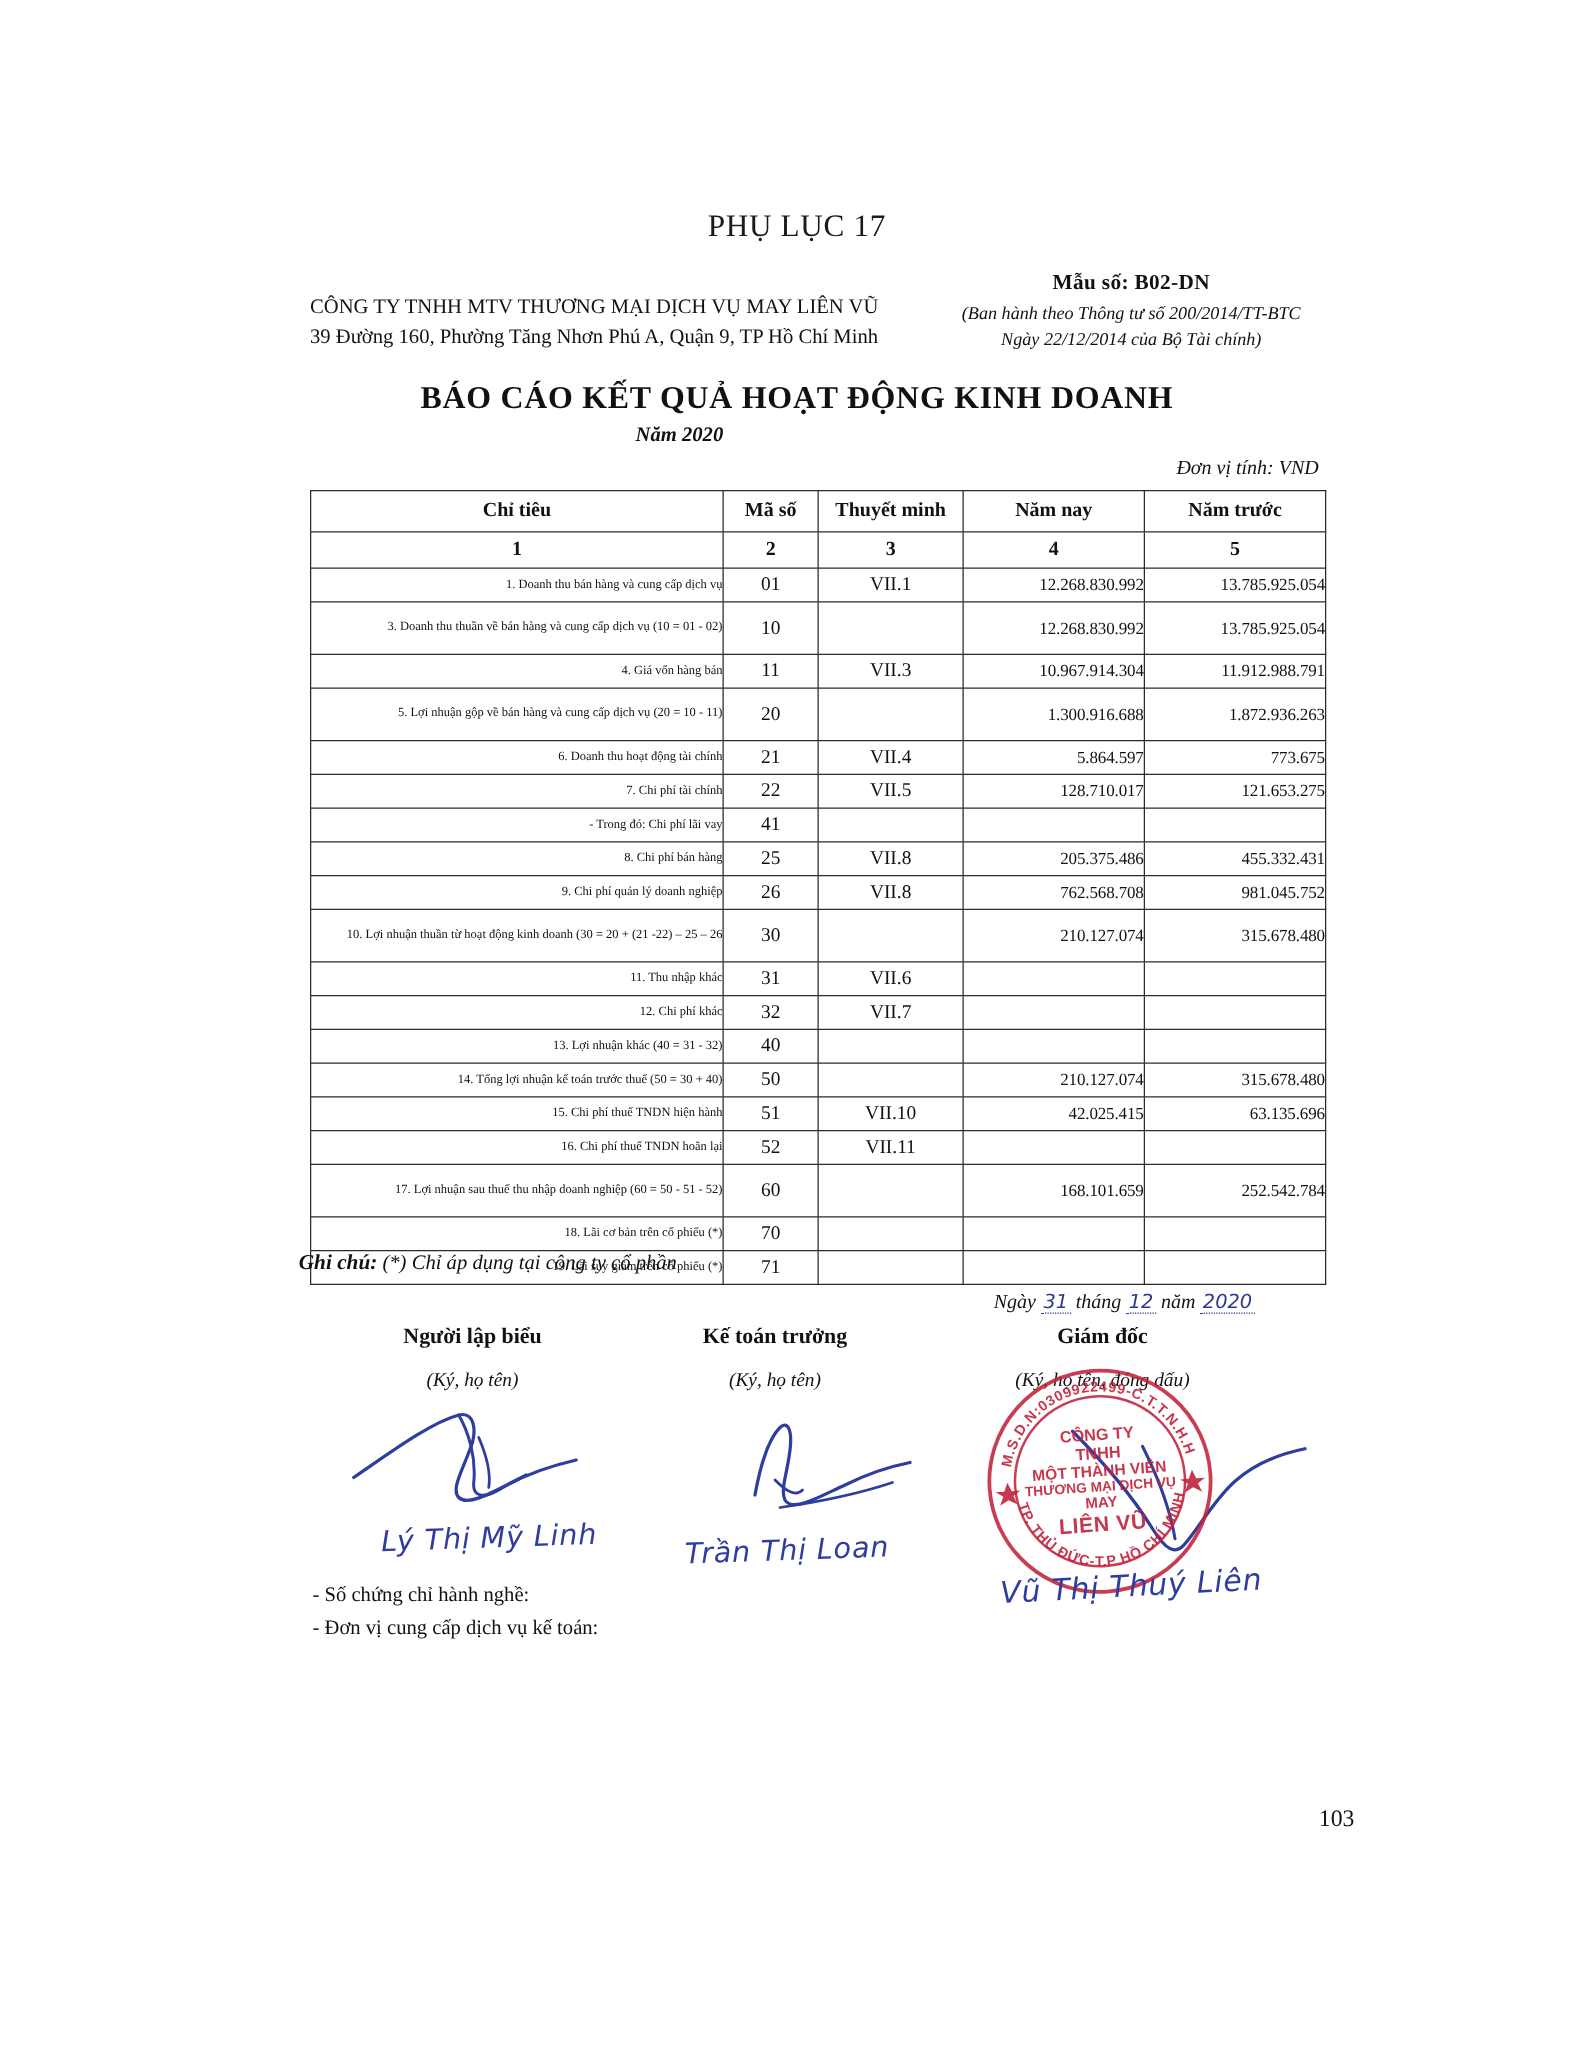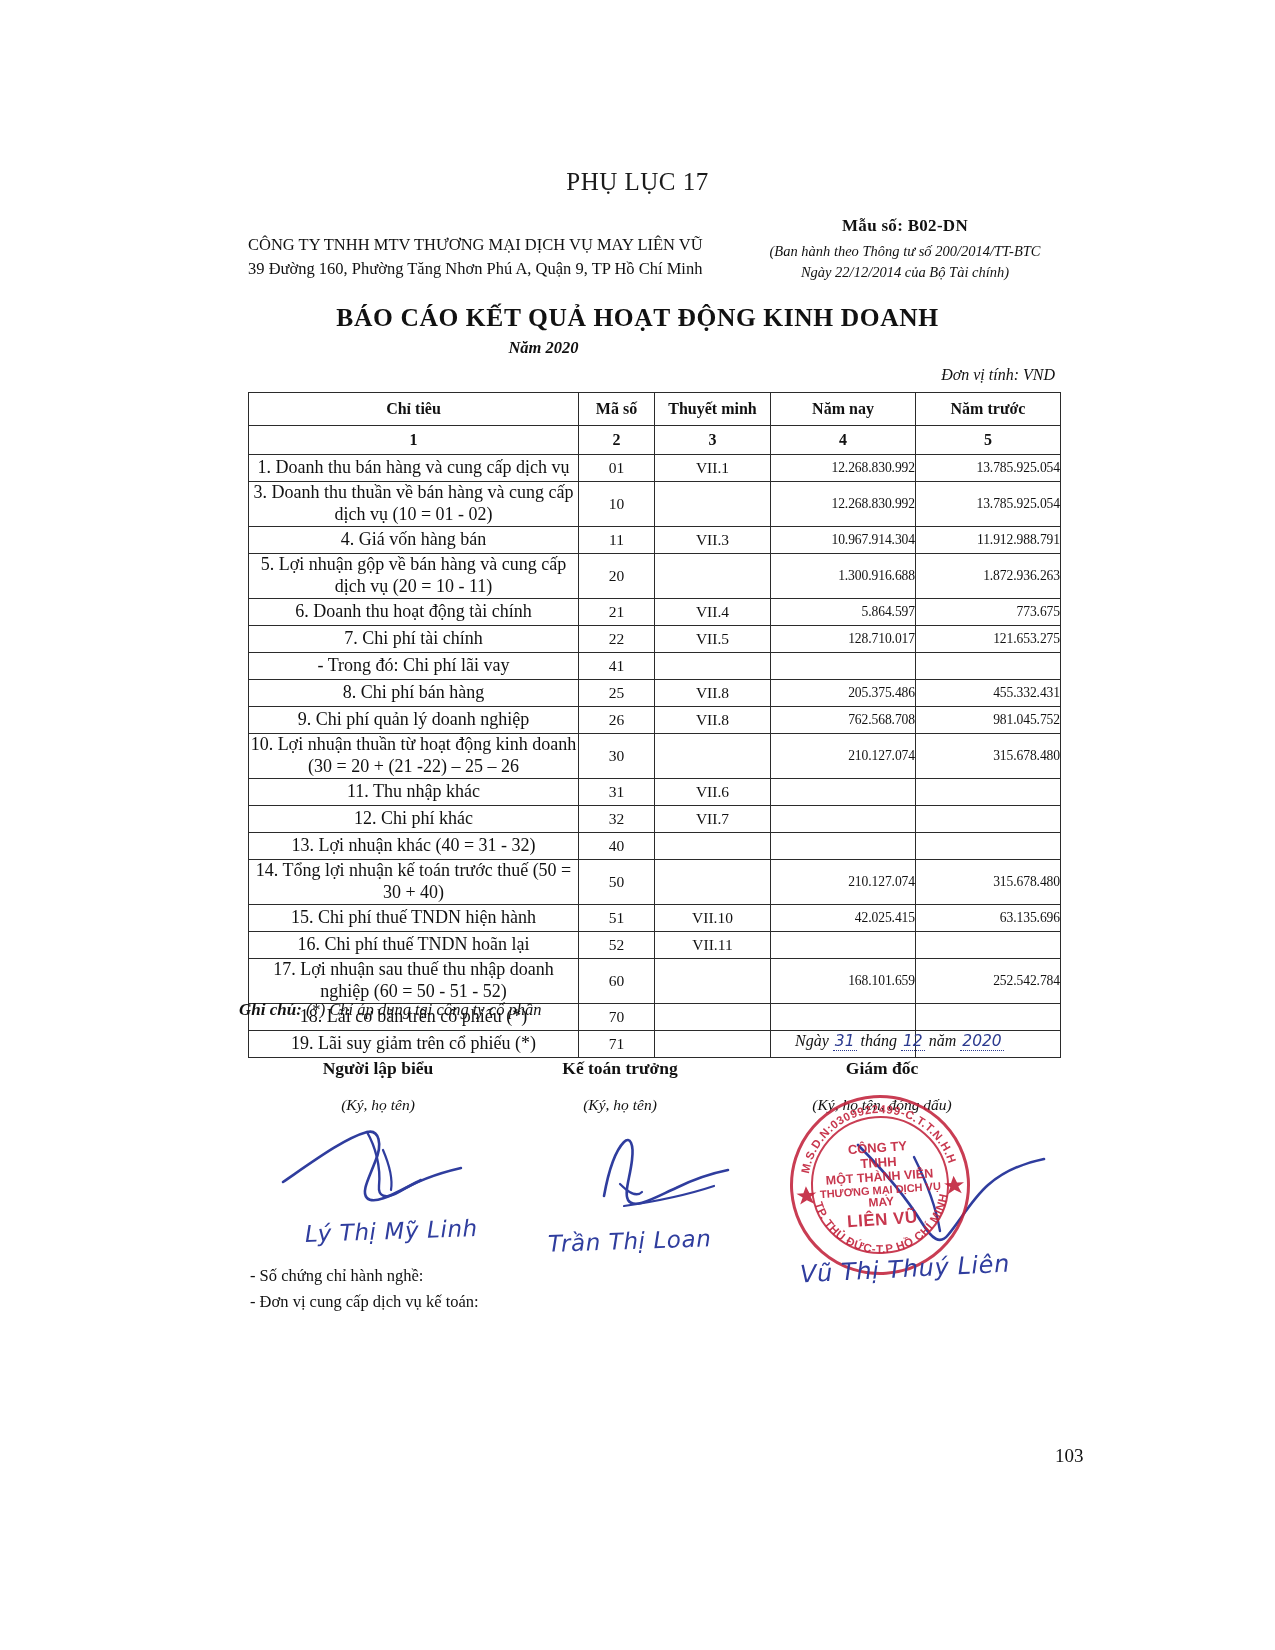--- a/index.html
+++ b/index.html
@@ -131,24 +131,24 @@
     height: 32px;
     padding: 2px 4px;
   }
   td.numhdr {
     font-weight: bold;
     text-align: center;
     font-size: 16px;
     height: 28px;
   }
   td.label {
-    text-align: center;
+    text-align: right;
     padding: 3px 2px 3px 5px;
     line-height: 1.22;
-    font-size: 18px;
+    font-size: 10px;
   }
   td.code {
     text-align: center;
     font-size: 15.5px;
   }
   td.note {
     text-align: center;
     font-size: 15.5px;
   }
   td.val {

